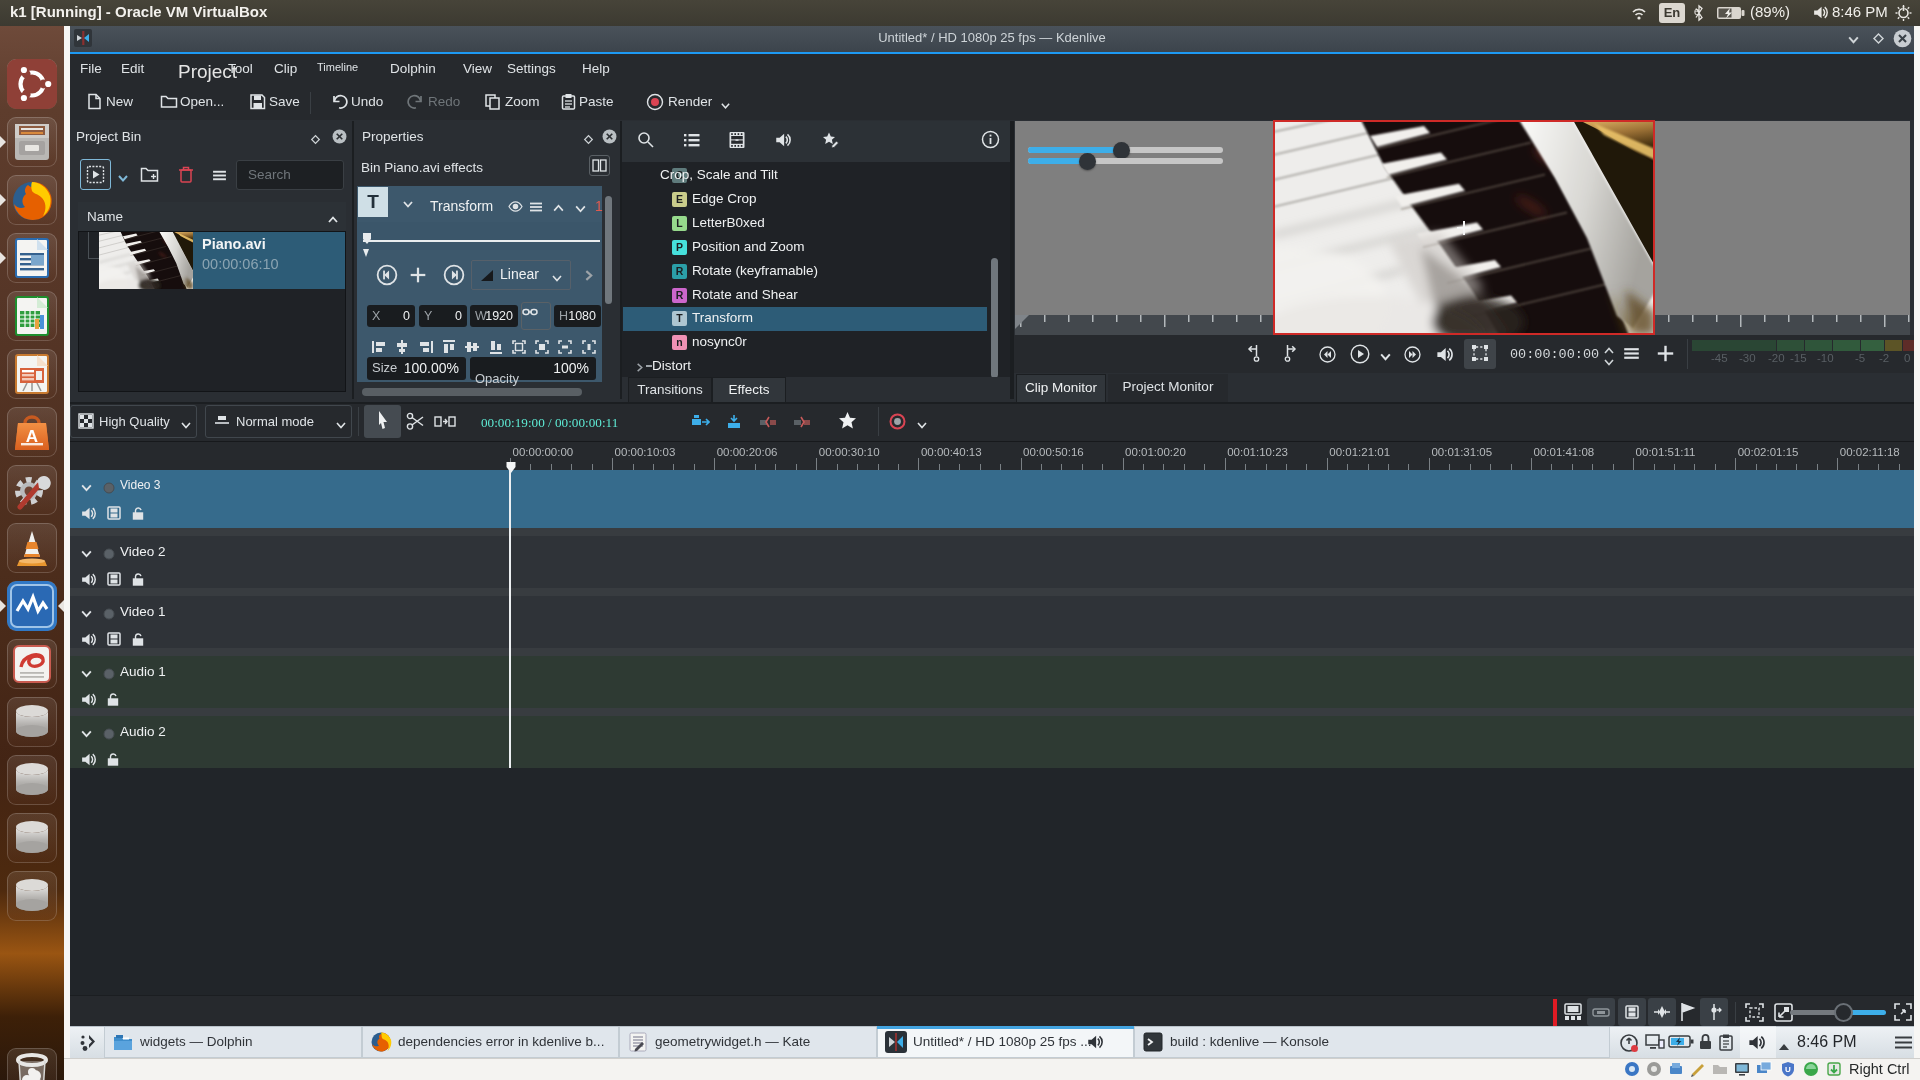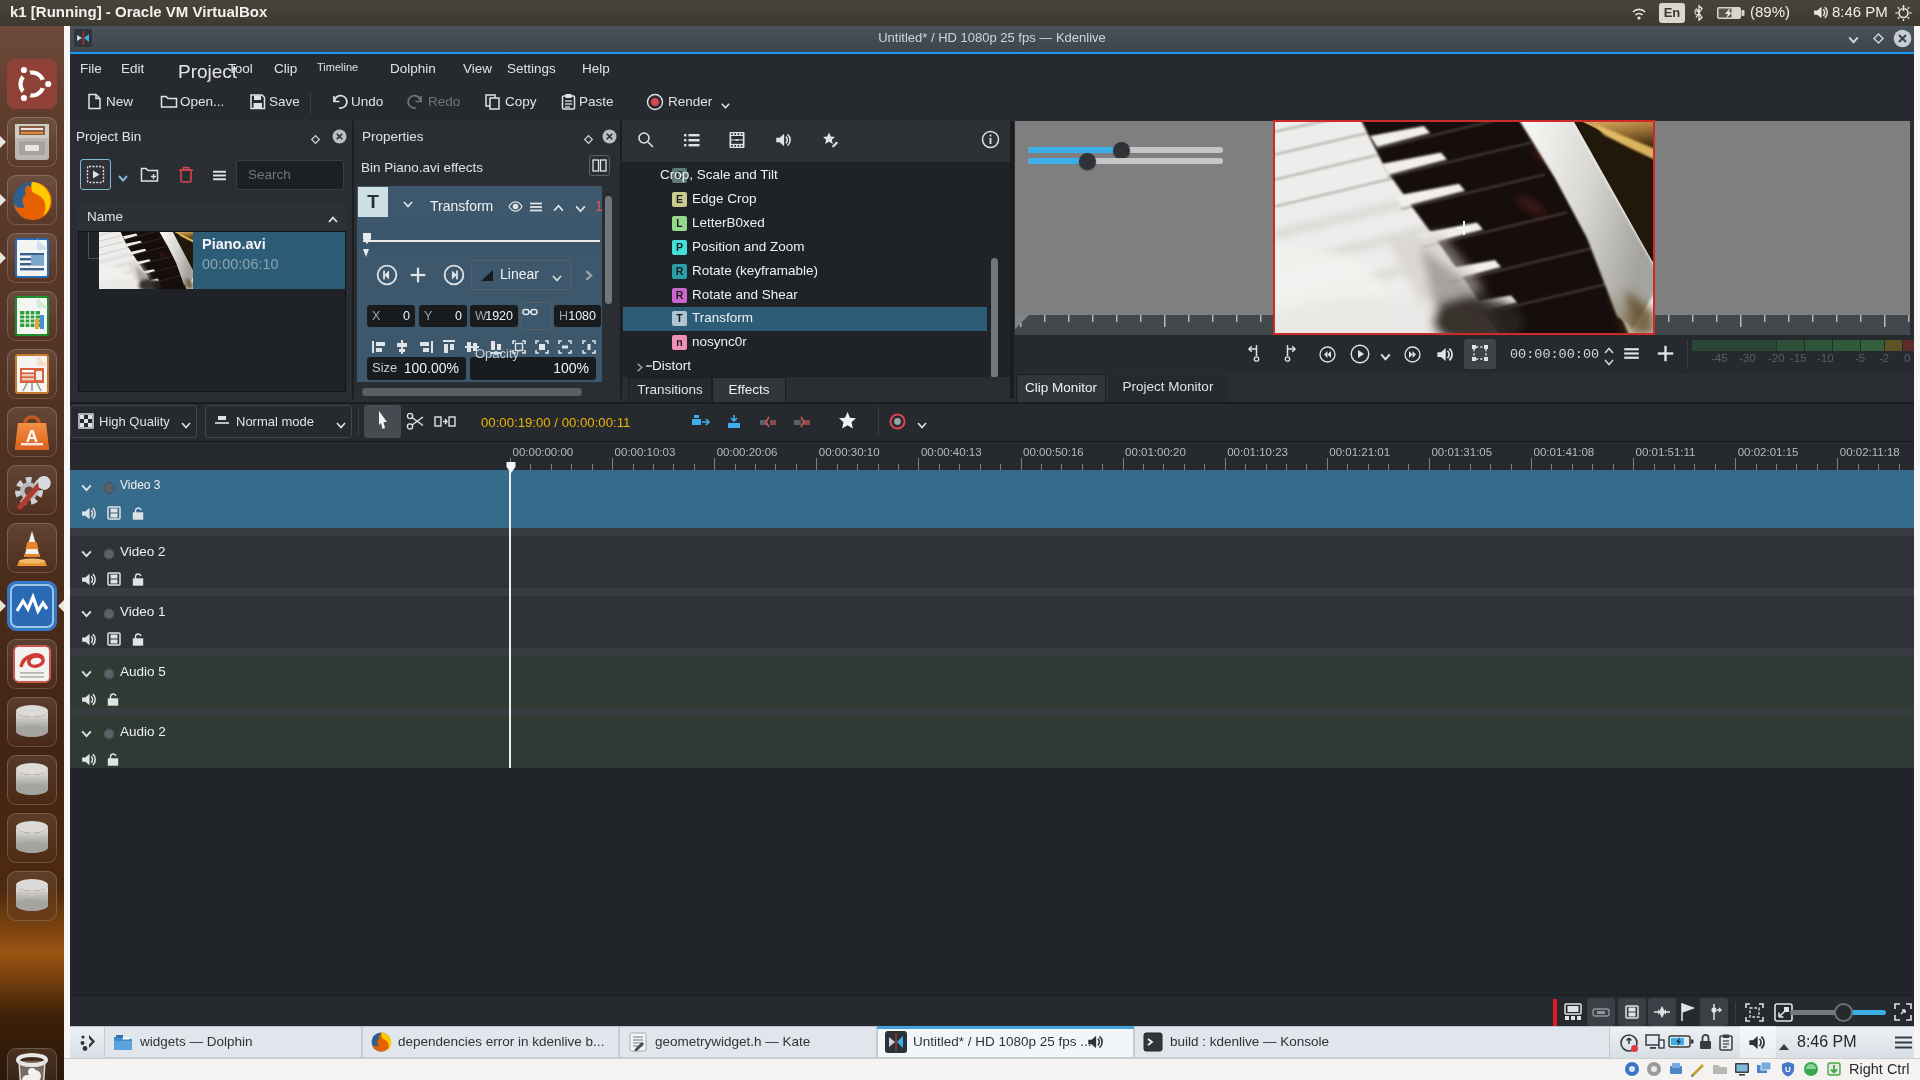--- a/index.html
+++ b/index.html
@@ -279,21 +279,21 @@
 <div class="a" style="left:281px;top:68px;width:70px;height:16px;color:#dfe3e6;font-size:13.5px">Undo</div>
 <div class="a" style="left:337px;top:67px;width:20px;height:18px;"><svg width="18" height="17" viewBox="0 0 18 17" style="">
         <path d="M14,3 L14,8.5 L8.5,8.5" fill="none" stroke="#6f7579" stroke-width="1.7"></path>
         <path d="M13.5,8 A6.2,6.2 0 1 0 9,14.8" fill="none" stroke="#6f7579" stroke-width="1.7"></path>
       </svg></div>
 <div class="a" style="left:358px;top:68px;width:70px;height:16px;color:#6f7579;font-size:13.5px">Redo</div>
 <div class="a" style="left:414px;top:67px;width:20px;height:18px;"><svg width="17" height="17" viewBox="0 0 17 17" style="">
         <rect x="2" y="2" width="9" height="11" fill="none" stroke="#dfe3e6" stroke-width="1.5"></rect>
         <rect x="6" y="5" width="9" height="11" fill="#26292d" stroke="#dfe3e6" stroke-width="1.5"></rect>
       </svg></div>
-<div class="a" style="left:435px;top:68px;width:70px;height:16px;color:#dfe3e6;font-size:13.5px">Copy</div>
+<div class="a" style="left:435px;top:68px;width:70px;height:16px;color:#dfe3e6;font-size:13.5px">Zoom</div>
 <div class="a" style="left:490px;top:67px;width:20px;height:18px;"><svg width="17" height="17" viewBox="0 0 17 17" style="">
         <rect x="2.5" y="3" width="12" height="13" rx="1" fill="none" stroke="#dfe3e6" stroke-width="1.5"></rect>
         <rect x="5.5" y="1" width="6" height="4" fill="#dfe3e6"></rect>
         <g stroke="#dfe3e6" stroke-width="1.3">
           <line x1="5" y1="8" x2="12" y2="8"></line>
           <line x1="5" y1="11" x2="12" y2="11"></line>
           <line x1="5" y1="14" x2="10" y2="14"></line>
         </g>
       </svg></div>
 <div class="a" style="left:509px;top:68px;width:70px;height:16px;color:#dfe3e6;font-size:13.5px">Paste</div>
@@ -610,21 +610,21 @@
           <g fill="none" stroke="#dfe3e6" stroke-width="1.6">
             <path d="M2,5 L2,2 L5,2 M11,2 L14,2 L14,5 M14,11 L14,14 L11,14 M5,14 L2,14 L2,11"></path>
           </g>
           <rect x="6.5" y="5" width="3" height="6" fill="#dfe3e6"></rect>
         </g>
       </svg></div>
 <div class="a" style="left:297px;top:331px;width:99px;height:23px;background:#191c1f;border-radius:3px"></div>
 <div class="a" style="left:302px;top:334px;width:40px;height:16px;color:#c8cdd1;font-size:13px">Size</div>
 <div class="a" style="left:297px;top:334px;width:92px;height:16px;color:#eff1f2;font-size:14px;text-align:right">100.00%</div>
 <div class="a" style="left:400px;top:331px;width:126px;height:23px;background:#191c1f;border-radius:3px"></div>
-<div class="a" style="left:405px;top:320px;width:60px;height:16px;color:#c8cdd1;font-size:13px">Opacity</div>
+<div class="a" style="left:405px;top:345px;width:60px;height:16px;color:#c8cdd1;font-size:13px">Opacity</div>
 <div class="a" style="left:400px;top:334px;width:119px;height:16px;color:#eff1f2;font-size:14px;text-align:right">100%</div>
 <div class="a" style="left:535px;top:170px;width:7px;height:108px;background:#70777d;border-radius:3.5px"></div>
 <div class="a" style="left:292px;top:362px;width:220px;height:8px;background:#595f64;border-radius:4px"></div>
 <div class="a" style="left:552px;top:95px;width:388px;height:41px;background:#2c3136"></div>
 <div class="a" style="left:567px;top:105px;width:18px;height:18px;"><svg width="18" height="18" viewBox="0 0 18 18" style="">
         <g stroke="#dfe3e6" stroke-width="1.6" fill="none">
           <circle cx="7" cy="7" r="5"></circle>
           <line x1="11" y1="11" x2="16" y2="16"></line>
         </g>
       </svg></div>
@@ -986,21 +986,21 @@
           <line x1="6" y1="13" x2="17" y2="5"></line>
         </g>
       </svg></div>
 <div class="a" style="left:364px;top:388px;width:22px;height:15px;"><svg width="22" height="15" viewBox="0 0 22 15" style="">
         <g fill="none" stroke="#dfe3e6" stroke-width="1.4">
           <rect x="1" y="3" width="6" height="9"></rect>
           <rect x="15" y="3" width="6" height="9"></rect>
           <path d="M9,7.5 L13,7.5 M11,5 L13,7.5 L11,10"></path>
         </g>
       </svg></div>
-<div class="a" style="left:411px;top:389px;width:185px;height:16px;color:#eab308;font-size:13.2px;font-family:Liberation Sans, sans-serif">00:00:19:00 / 00:00:00:11</div>
+<div class="a" style="left:411px;top:389px;width:185px;height:16px;color:#5eead4;font-size:13.2px;font-family:Liberation Serif, serif">00:00:19:00 / 00:00:00:11</div>
 <div class="a" style="left:620px;top:388px;width:22px;height:16px;"><svg width="20" height="16" viewBox="0 0 20 16" style="">
         <rect x="2" y="5" width="9" height="6" fill="#3daee9"></rect>
         <path d="M12,8 L19,8 M16,5 L19,8 L16,11" stroke="#3daee9" stroke-width="1.6" fill="none"></path>
         <rect x="4" y="1" width="5" height="3" fill="#3daee9"></rect>
       </svg></div>
 <div class="a" style="left:654px;top:388px;width:22px;height:16px;"><svg width="20" height="16" viewBox="0 0 20 16" style="">
         <rect x="4" y="9" width="12" height="5" fill="#3daee9"></rect>
         <path d="M10,1 L10,7 M7,4 L10,7 L13,4" stroke="#3daee9" stroke-width="1.6" fill="none"></path>
       </svg></div>
 <div class="a" style="left:688px;top:388px;width:22px;height:16px;"><svg width="20" height="16" viewBox="0 0 20 16" style="">
@@ -1201,21 +1201,21 @@
         </g>
       </svg></div>
 <div class="a" style="left:0px;top:622px;width:1844px;height:8px;background:#383c40"></div>
 <div class="a" style="left:0px;top:630px;width:1844px;height:52px;background:#2e3a33"></div>
     <div class="a" style="left:10px;top:640px;width:13px;height:12px;"><svg width="13" height="13" viewBox="0 0 12 12" style="">
         <path d="M2,4 L6,8.5 L10,4" fill="none" stroke="#dfe3e6" stroke-width="1.7"></path>
       </svg></div>
     <div class="a" style="left:33px;top:640px;width:12px;height:12px;"><svg width="12" height="12" viewBox="0 0 12 12" style="">
         <circle cx="6" cy="6" r="5" fill="#5a6167" stroke="#464c51" stroke-width="1"></circle>
       </svg></div>
-    <div class="a" style="left:50px;top:638px;width:80px;height:16px;color:#eff1f2;font-size:13.5px">Audio 5</div>
+    <div class="a" style="left:50px;top:638px;width:80px;height:16px;color:#eff1f2;font-size:13.5px">Audio 1</div>
     <div class="a" style="left:10px;top:665px;width:17px;height:17px;"><svg width="17" height="17" viewBox="0 0 16 16" style="">
         <g fill="#dfe3e6">
           <path d="M2,6 L5,6 L9,2.5 L9,13.5 L5,10 L2,10 Z"></path>
           <path d="M10.5,5 A4,4 0 0 1 10.5,11" stroke="#dfe3e6" stroke-width="1.4" fill="none"></path>
           <path d="M12,3 A6.5,6.5 0 0 1 12,13" stroke="#dfe3e6" stroke-width="1.4" fill="none"></path>
         </g>
       </svg></div>
     <div class="a" style="left:36px;top:666px;width:14px;height:14px;"><svg width="14" height="14" viewBox="0 0 14 14" style="">
         <g fill="none" stroke="#dfe3e6" stroke-width="1.4">
           <rect x="2.5" y="7" width="9" height="6" fill="#dfe3e6"></rect>

